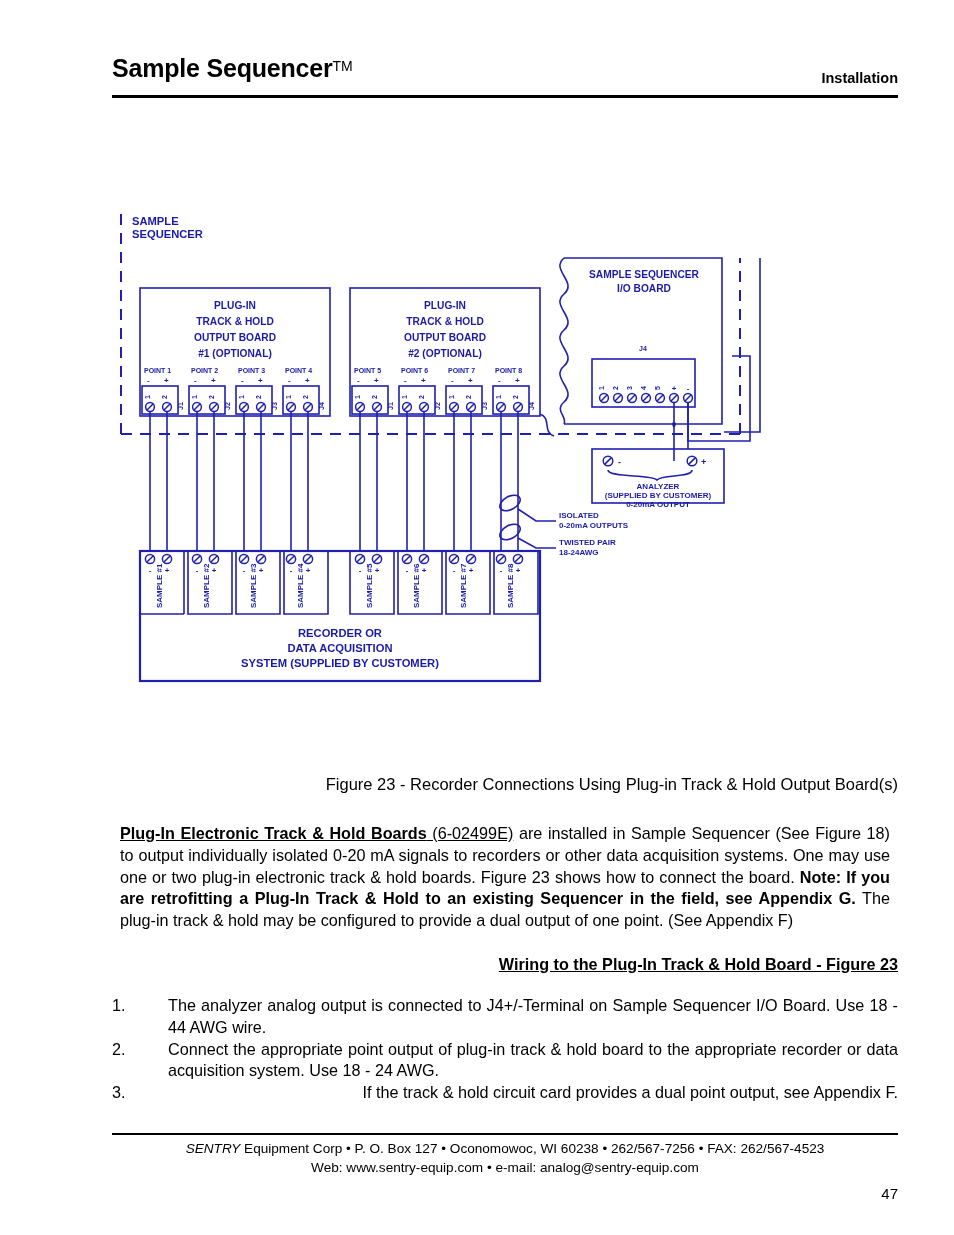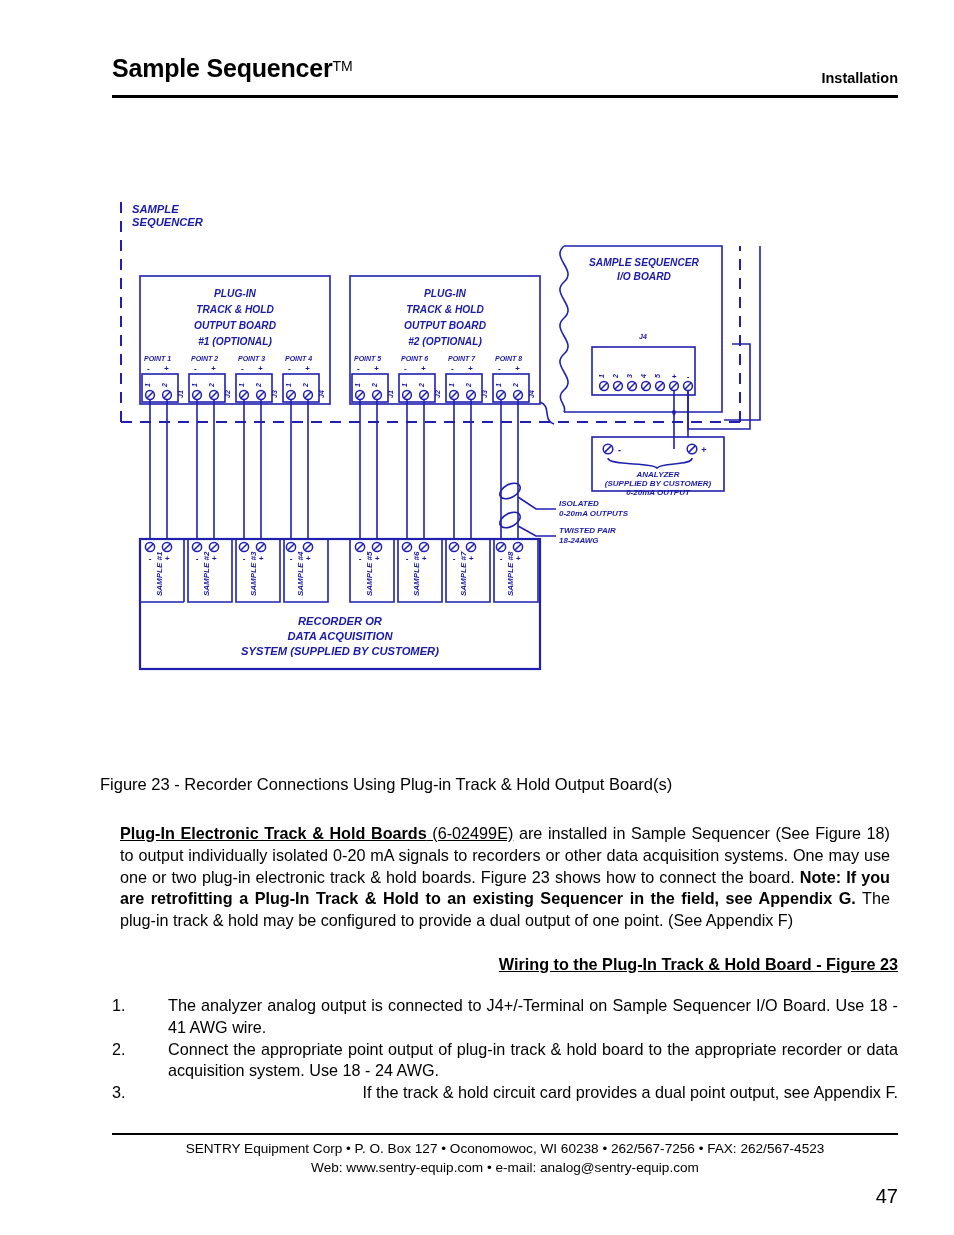--- a/index.html
+++ b/index.html
@@ -60,33 +60,32 @@
     top: 41px;
     width: 786px;
     height: 3px;
     background: #000;
   }
 
   
   .figure-wrap {
     position: absolute;
     left: 112px;
-    top: 184px;
+    top: 196px;
     width: 786px;
     height: 500px;
-    font-style: italic;
   }
   .figure-wrap svg { display: block; }
 
   .fig-caption {
     position: absolute;
-    left: 100px;
+    left: 112px;
     top: 775px;
     width: 786px;
-    text-align: left;
+    text-align: right;
     font-size: 16.5px;
   }
 
   
   .body-block {
     position: absolute;
     left: 112px;
     top: 815px;
     width: 786px;
     font-size: 16.2px;
@@ -144,27 +143,28 @@
   .footer {
     position: absolute;
     left: 112px;
     top: 1139px;
     width: 786px;
     text-align: center;
     font-size: 13.6px;
     line-height: 1.42;
   }
   .footer .sentry {
+    font-style: italic;
     font-weight: normal;
   }
   .page-num {
     position: absolute;
     right: 56px;
     top: 1185px;
-    font-size: 20px;
+    font-size: 15px;
     text-align: right;
   }
 </style>
 </head>
 <body>
 
 <div class="page">
 
   <div class="header">
     <div class="header-title"><span>Sample Sequencer</span><span class="tm">TM</span></div>
@@ -552,21 +552,21 @@
 
   <div class="body-block">
     <p><span class="bu">Plug-In Electronic Track &amp; Hold Boards</span><span class="u"> (6-02499E)</span><span> are installed in Sample Sequencer (See Figure 18) to output individually isolated 0-20 mA signals to recorders or other data acquisition systems.  One may use one or two plug-in electronic track &amp; hold boards. Figure 23 shows how to connect the board. </span><span class="b">Note:  If you are retrofitting a Plug-In Track &amp; Hold to an existing Sequencer in the field, see Appendix G.</span><span>  The plug-in track &amp; hold may be configured to provide a dual output of one point.  (See Appendix F)</span></p>
   </div>
 
   <div class="section-head">Wiring to the Plug-In Track &amp; Hold Board - Figure 23</div>
 
   <div class="steps">
     <div class="step">
       <div class="step-num">1.</div>
-      <div class="step-text">The analyzer analog output is connected to J4+/-Terminal on Sample Sequencer I/O Board.  Use 18 - 41 AWG wire.</div>
+      <div class="step-text">The analyzer analog output is connected to J4+/-Terminal on Sample Sequencer I/O Board.  Use 18 - 44 AWG wire.</div>
     </div>
     <div class="step">
       <div class="step-num">2.</div>
       <div class="step-text">Connect the appropriate point output of plug-in track &amp; hold board to the appropriate recorder or data acquisition system.  Use 18 - 24 AWG.</div>
     </div>
     <div class="step">
       <div class="step-num">3.</div>
       <div class="step-text nojust">If the track &amp; hold circuit card provides a dual point output, see Appendix F.</div>
     </div>
   </div>

